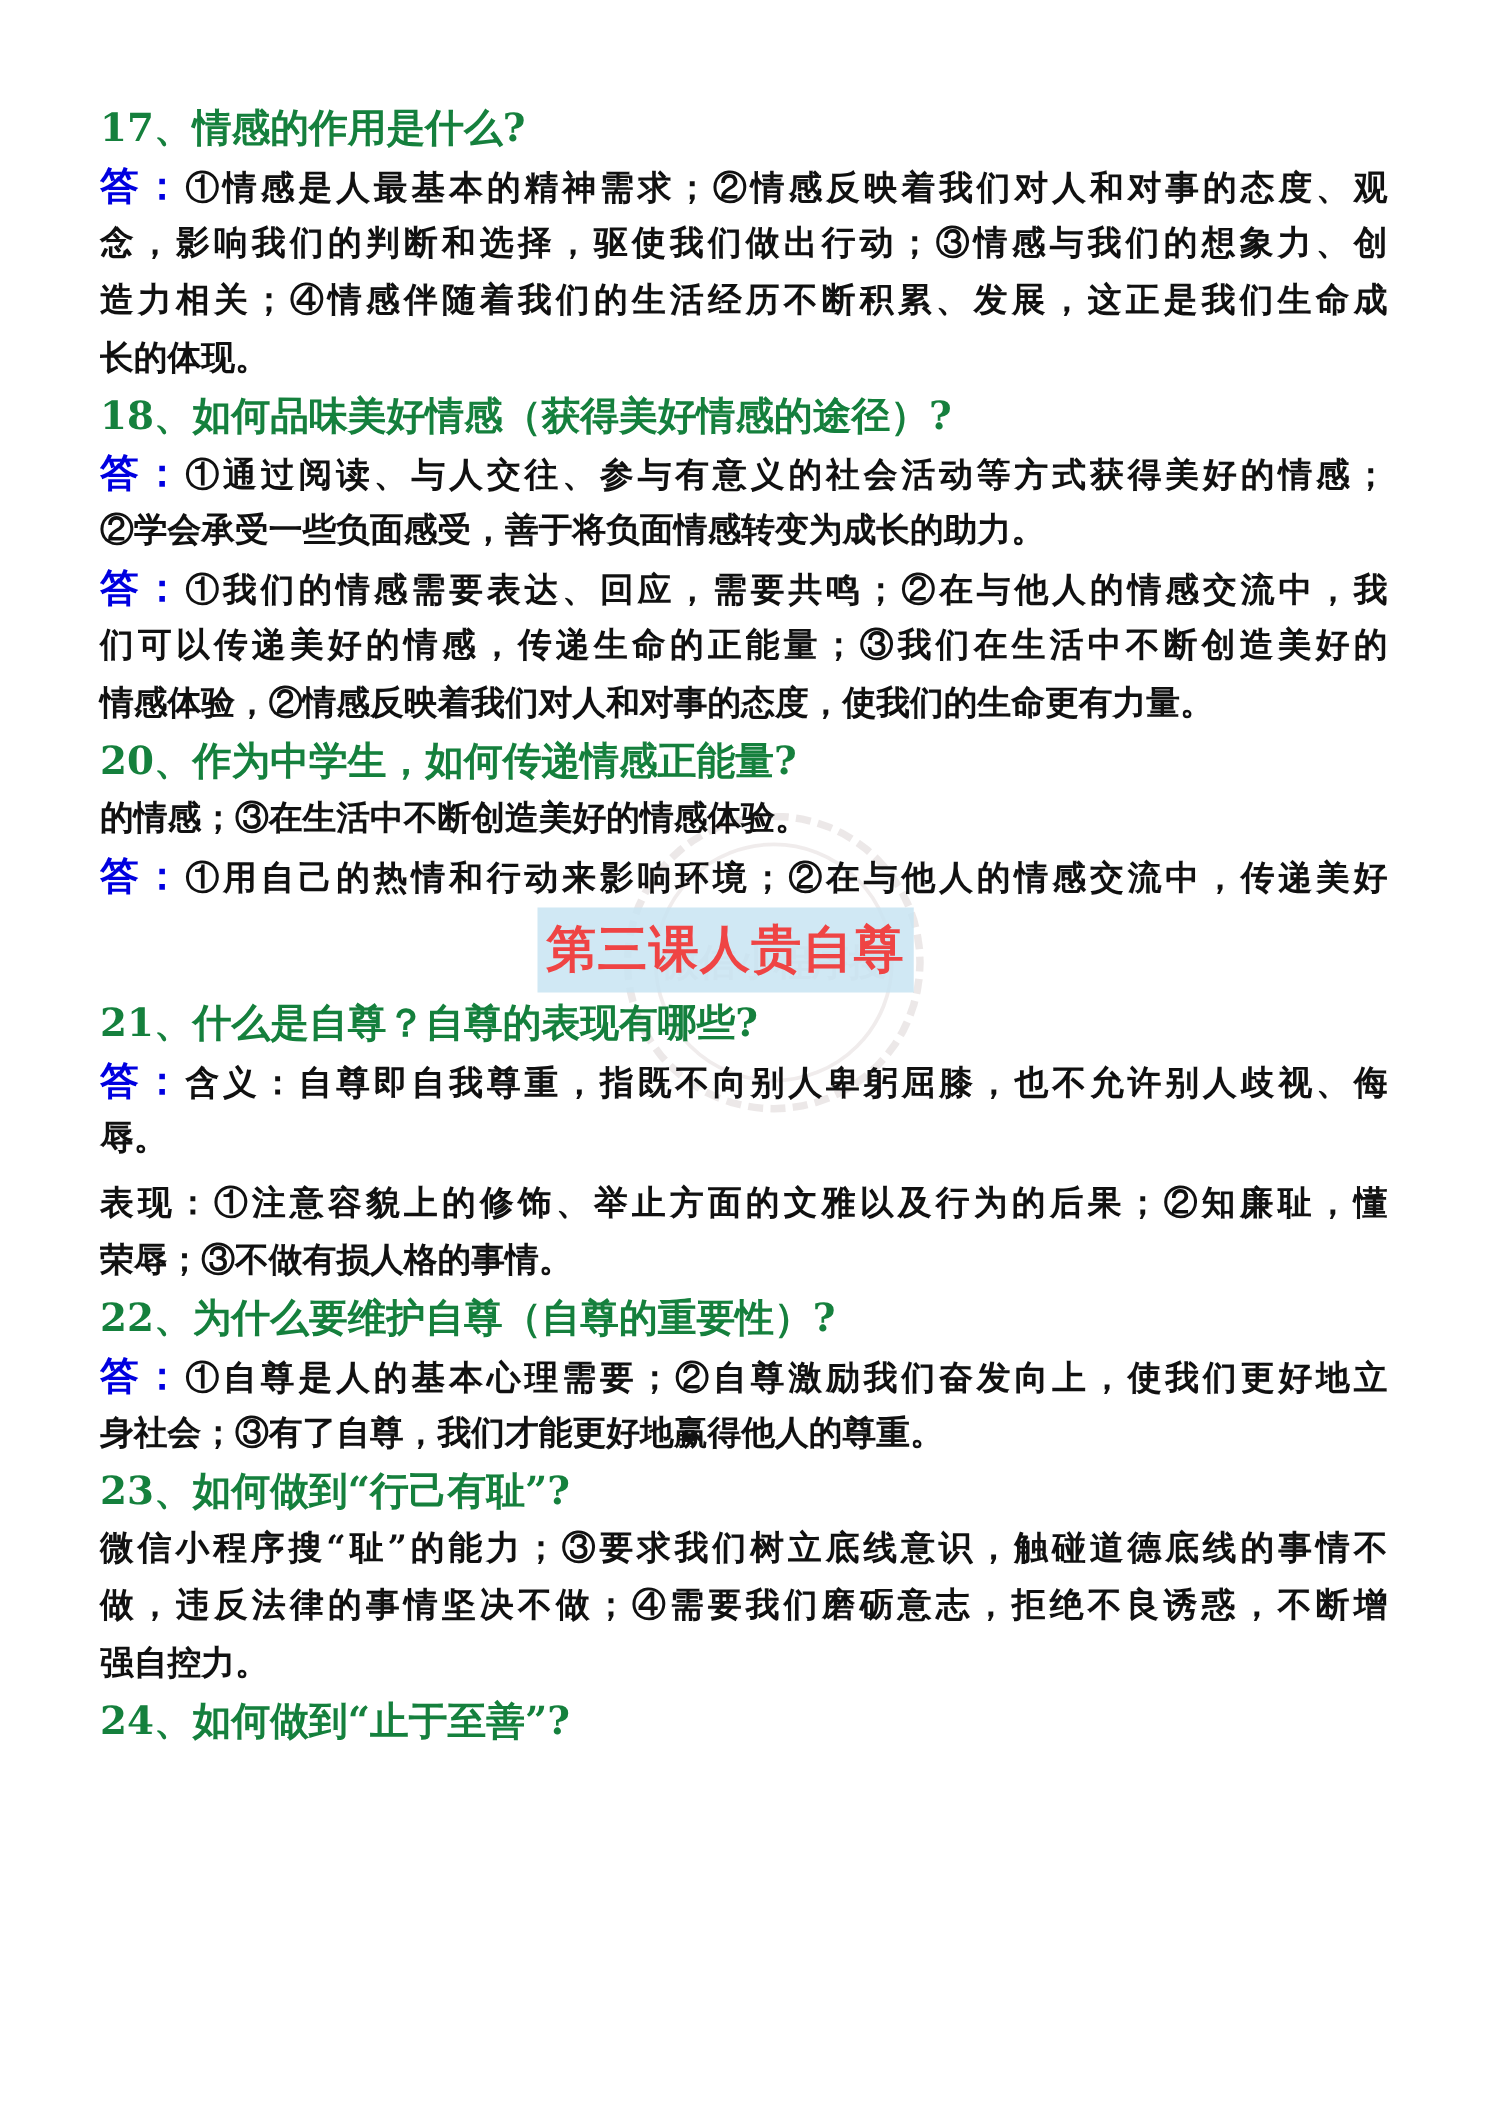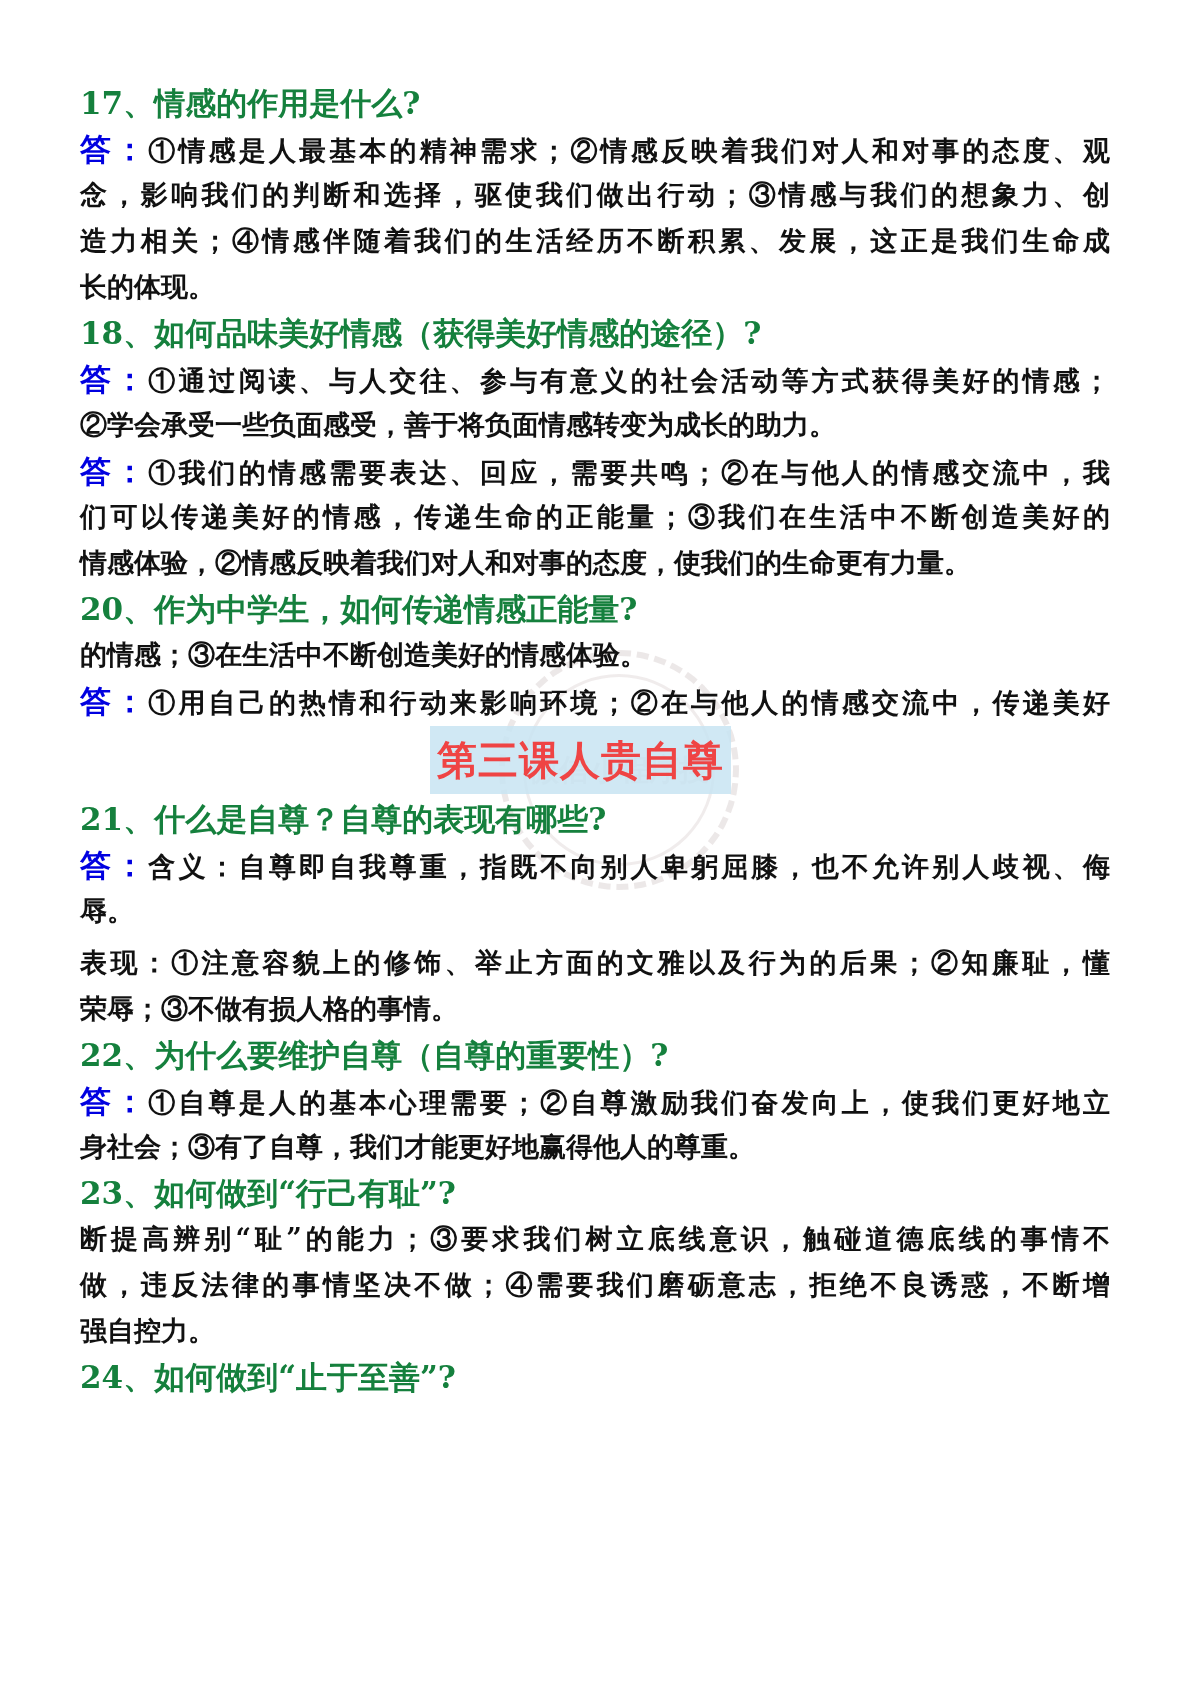--- a/index.html
+++ b/index.html
@@ -152,20 +152,20 @@
   </div>
 
   <div class="q">22、为什么要维护自尊（自尊的重要性）?</div>
   <div class="a">
     <span class="line"><span class="ans-label">答：</span><span>①自尊是人的基本心理需要；②自尊激励我们奋发向上，使我们更好地立</span></span>
     <span class="line last">身社会；③有了自尊，我们才能更好地赢得他人的尊重。</span>
   </div>
 
   <div class="q">23、如何做到“行己有耻”?</div>
   <div class="a">
-    <span class="line">断提高辨别“耻”的能力；③要求我们树立底线意识，触碰道德底线的事情不</span>
+    <span class="line">微信小程序搜“耻”的能力；③要求我们树立底线意识，触碰道德底线的事情不</span>
     <span class="line">做，违反法律的事情坚决不做；④需要我们磨砺意志，拒绝不良诱惑，不断增</span>
     <span class="line last">强自控力。</span>
   </div>
 
   <div class="q">24、如何做到“止于至善”?</div>
 
 </div>
 
 </body></html>

